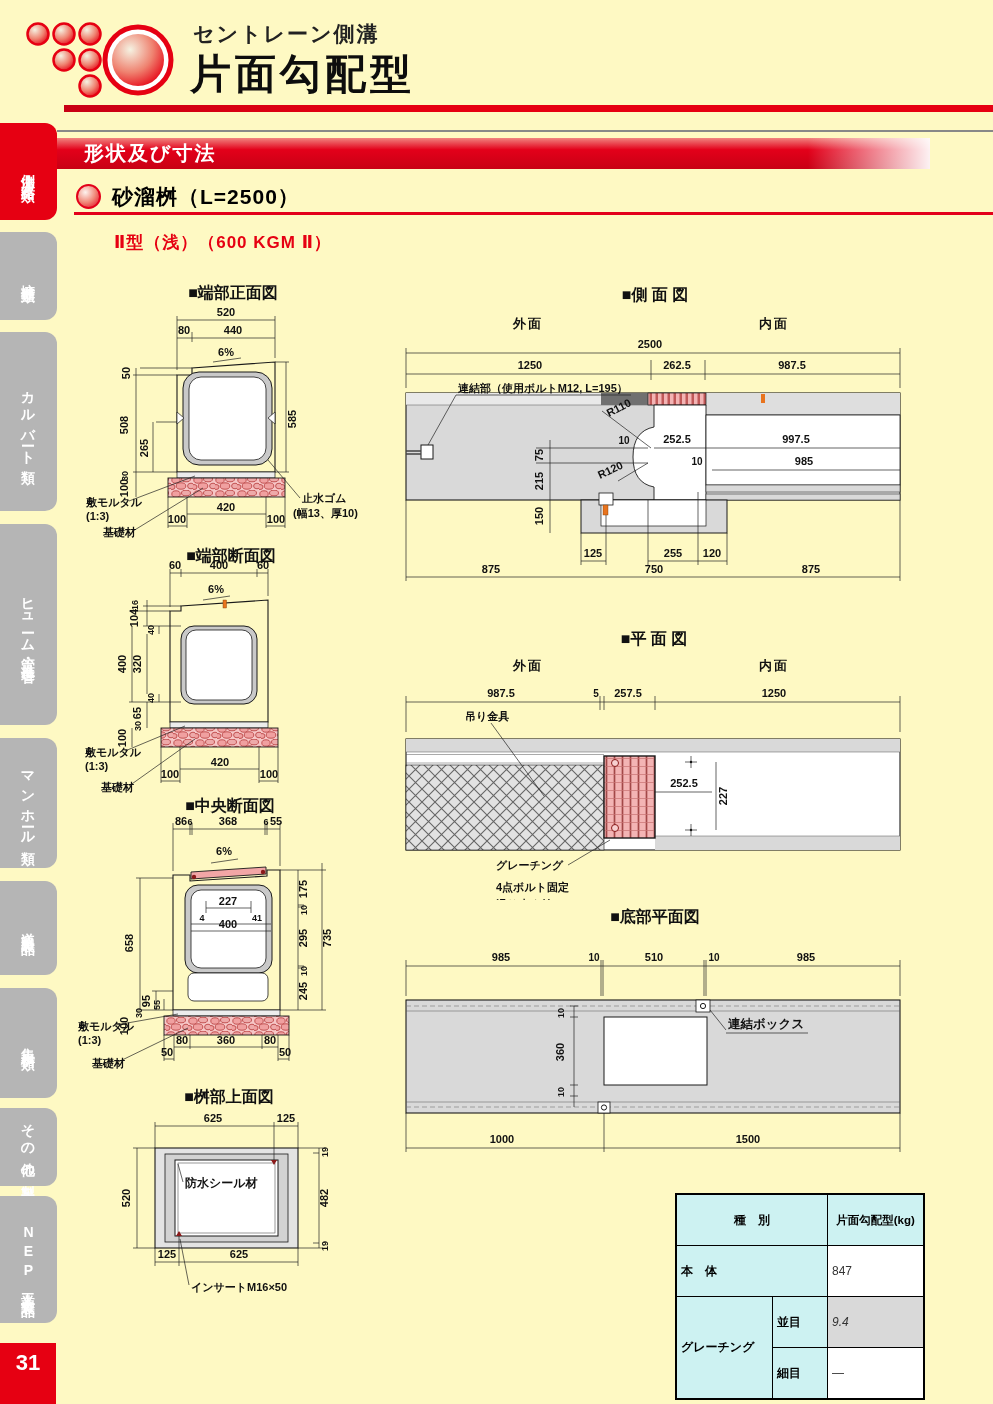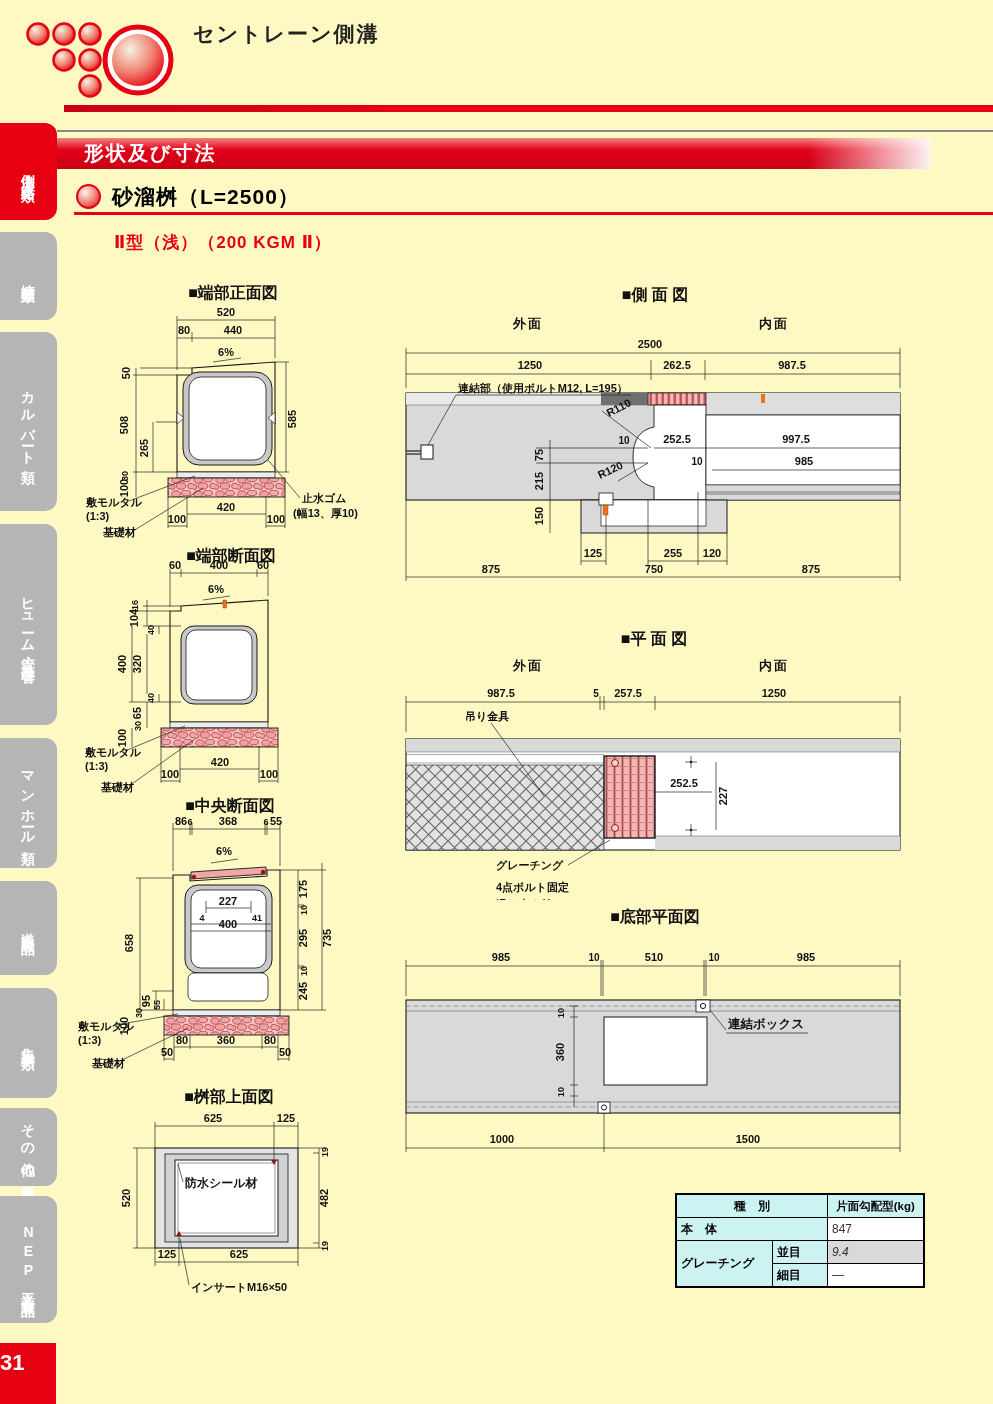--- a/index.html
+++ b/index.html
@@ -20,24 +20,24 @@
      background:radial-gradient(circle at 35% 30%,#fdf3ef 0%,#f08a7a 50%,#e3001a 100%);}
   .product{left:112px;top:183px;font-size:21px;font-weight:bold;color:#000;letter-spacing:1px;}
   .underline{left:74px;top:212px;width:919px;height:3px;background:#e3001a;}
   .type-label{left:114px;top:231px;font-size:17px;font-weight:bold;color:#e60012;letter-spacing:1px;}
   
   .tab{left:0;width:57px;background:#b5b5b5;color:#fff;border-radius:0 12px 12px 0;
      display:flex;align-items:center;justify-content:center;
      writing-mode:vertical-rl;text-orientation:upright;font-weight:bold;font-size:14px;letter-spacing:3px;}
   .tab.active{background:#e60012;}
   .pagenum{left:0;top:1343px;width:56px;height:61px;background:#e60012;color:#fff;
-     font-size:22px;font-weight:bold;text-align:left;padding-top:7px;box-sizing:border-box;}
+     font-size:22px;font-weight:bold;text-align:center;padding-top:7px;box-sizing:border-box;}
   
   .spec-table{left:675px;top:1193px;border-collapse:collapse;background:#fff;}
-  .spec-table td,.spec-table th{border:1px solid #000;font-size:12px;height:20px;padding:1px 4px;}
+  .spec-table td,.spec-table th{border:1px solid #000;font-size:12px;height:20px;padding:15px 4px;}
   .spec-table{border:2px solid #000;}
   .hd{background:#cdf2f2;font-weight:bold;}
   .val{font-weight:normal;color:#333;}
   .gray{background:#d9d9d9;font-style:italic;}
   .note{left:584px;top:1291px;color:#e60012;font-size:13.5px;font-weight:600;letter-spacing:.5px;}
   
   svg text{font-family:"Liberation Sans","DejaVu Sans",sans-serif;fill:#111;}
   .ttl{font-size:16px;font-weight:bold;text-anchor:middle;}
   .dim{font-size:11px;font-weight:bold;text-anchor:middle;}
   .s9{font-size:9px;}
@@ -65,28 +65,29 @@
     <circle cx="64" cy="34" r="10.5" fill="url(#lgA)" stroke="#e60012" stroke-width="2.5"></circle>
     <circle cx="90" cy="34" r="10.5" fill="url(#lgA)" stroke="#e60012" stroke-width="2.5"></circle>
     <circle cx="64" cy="60" r="10.5" fill="url(#lgA)" stroke="#e60012" stroke-width="2.5"></circle>
     <circle cx="90" cy="60" r="10.5" fill="url(#lgA)" stroke="#e60012" stroke-width="2.5"></circle>
     <circle cx="90" cy="86" r="10.5" fill="url(#lgA)" stroke="#e60012" stroke-width="2.5"></circle>
     <circle cx="138" cy="60" r="33" fill="#fff" stroke="#e60012" stroke-width="5"></circle>
     <circle cx="138" cy="60" r="26" fill="url(#lgA)"></circle>
   </svg>
 
   <div class="abs brand">セントレーン側溝</div>
+  <div class="abs big-title">片面勾配型</div>
   <div class="abs red-rule"></div>
 
   <div class="abs thin-line"></div>
   <div class="abs section-bar">形状及び寸法</div>
   <div class="abs bullet"></div>
   <div class="abs product">砂溜桝（L=2500）</div>
   <div class="abs underline"></div>
-  <div class="abs type-label">Ⅱ型（浅）（200 KGM Ⅱ）</div>
+  <div class="abs type-label">Ⅱ型（浅）（600 KGM Ⅱ）</div>
 
   <div class="abs tab active" style="top:123px;height:97px">
       <span>側溝・水路類</span>
     </div>
   <div class="abs tab" style="top:232px;height:88px">
       <span>擁壁類</span>
     </div>
   <div class="abs tab" style="top:332px;height:179px">
       <span>カルバート類</span>
     </div>

